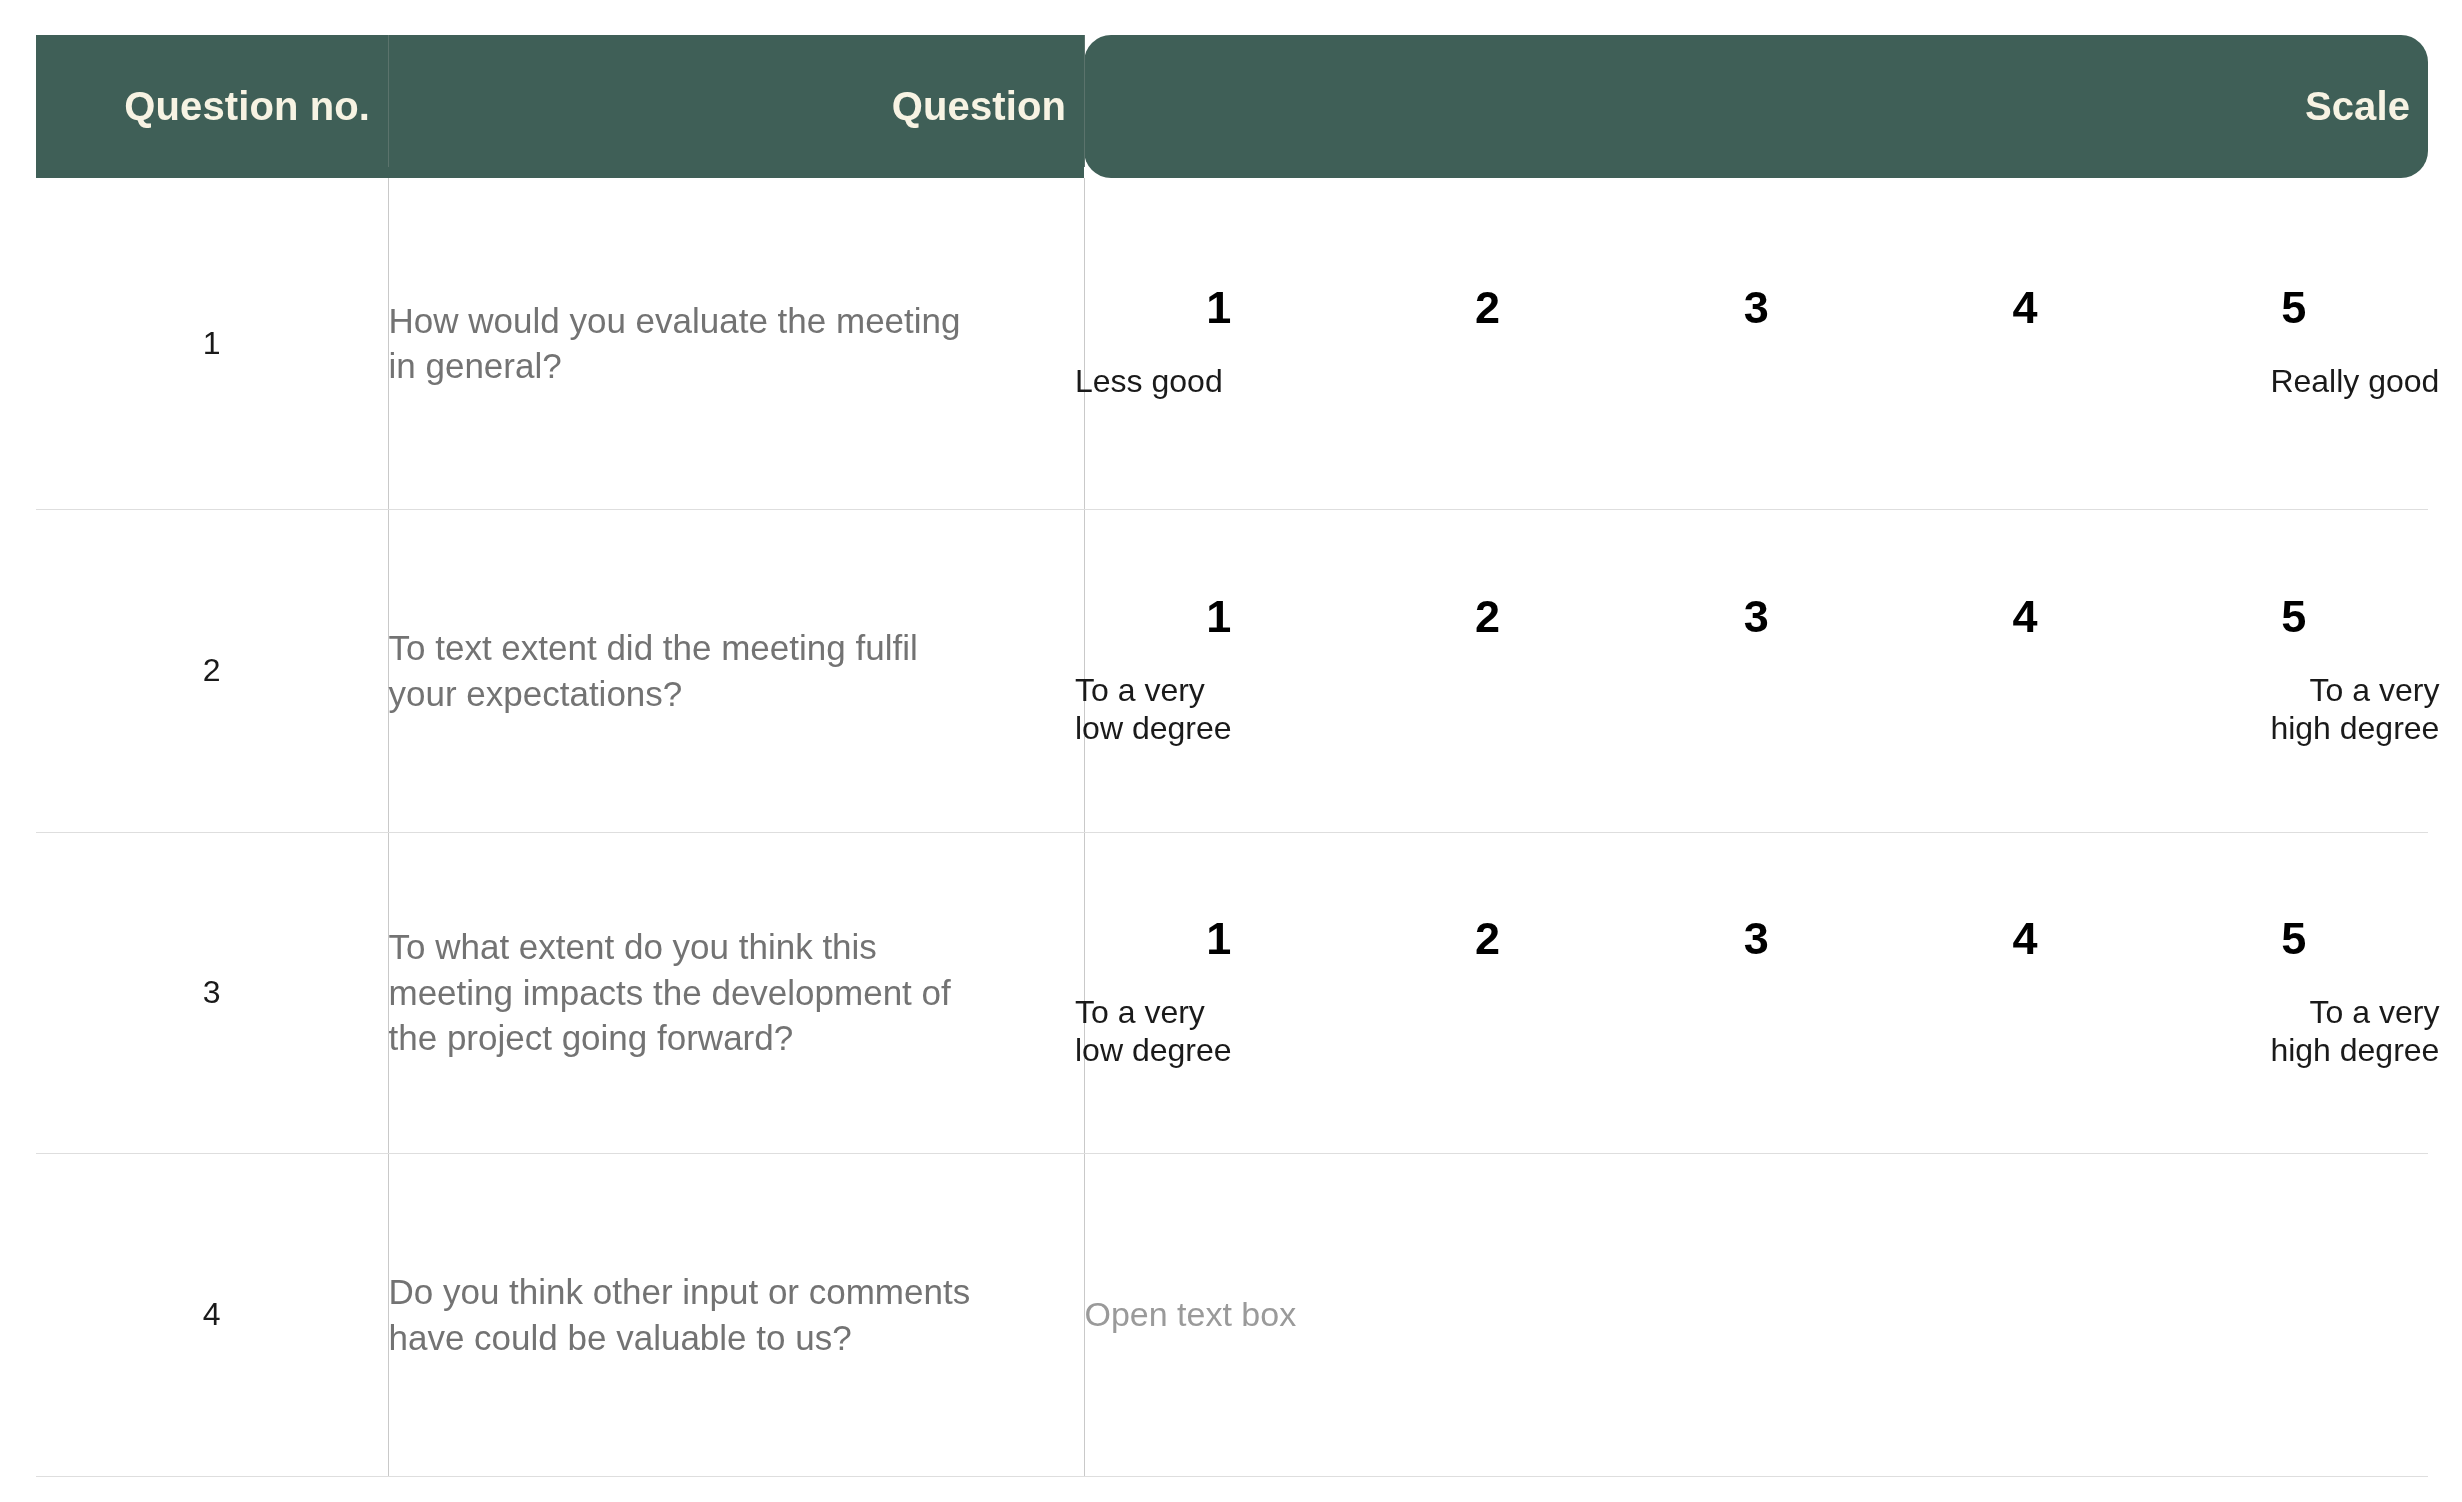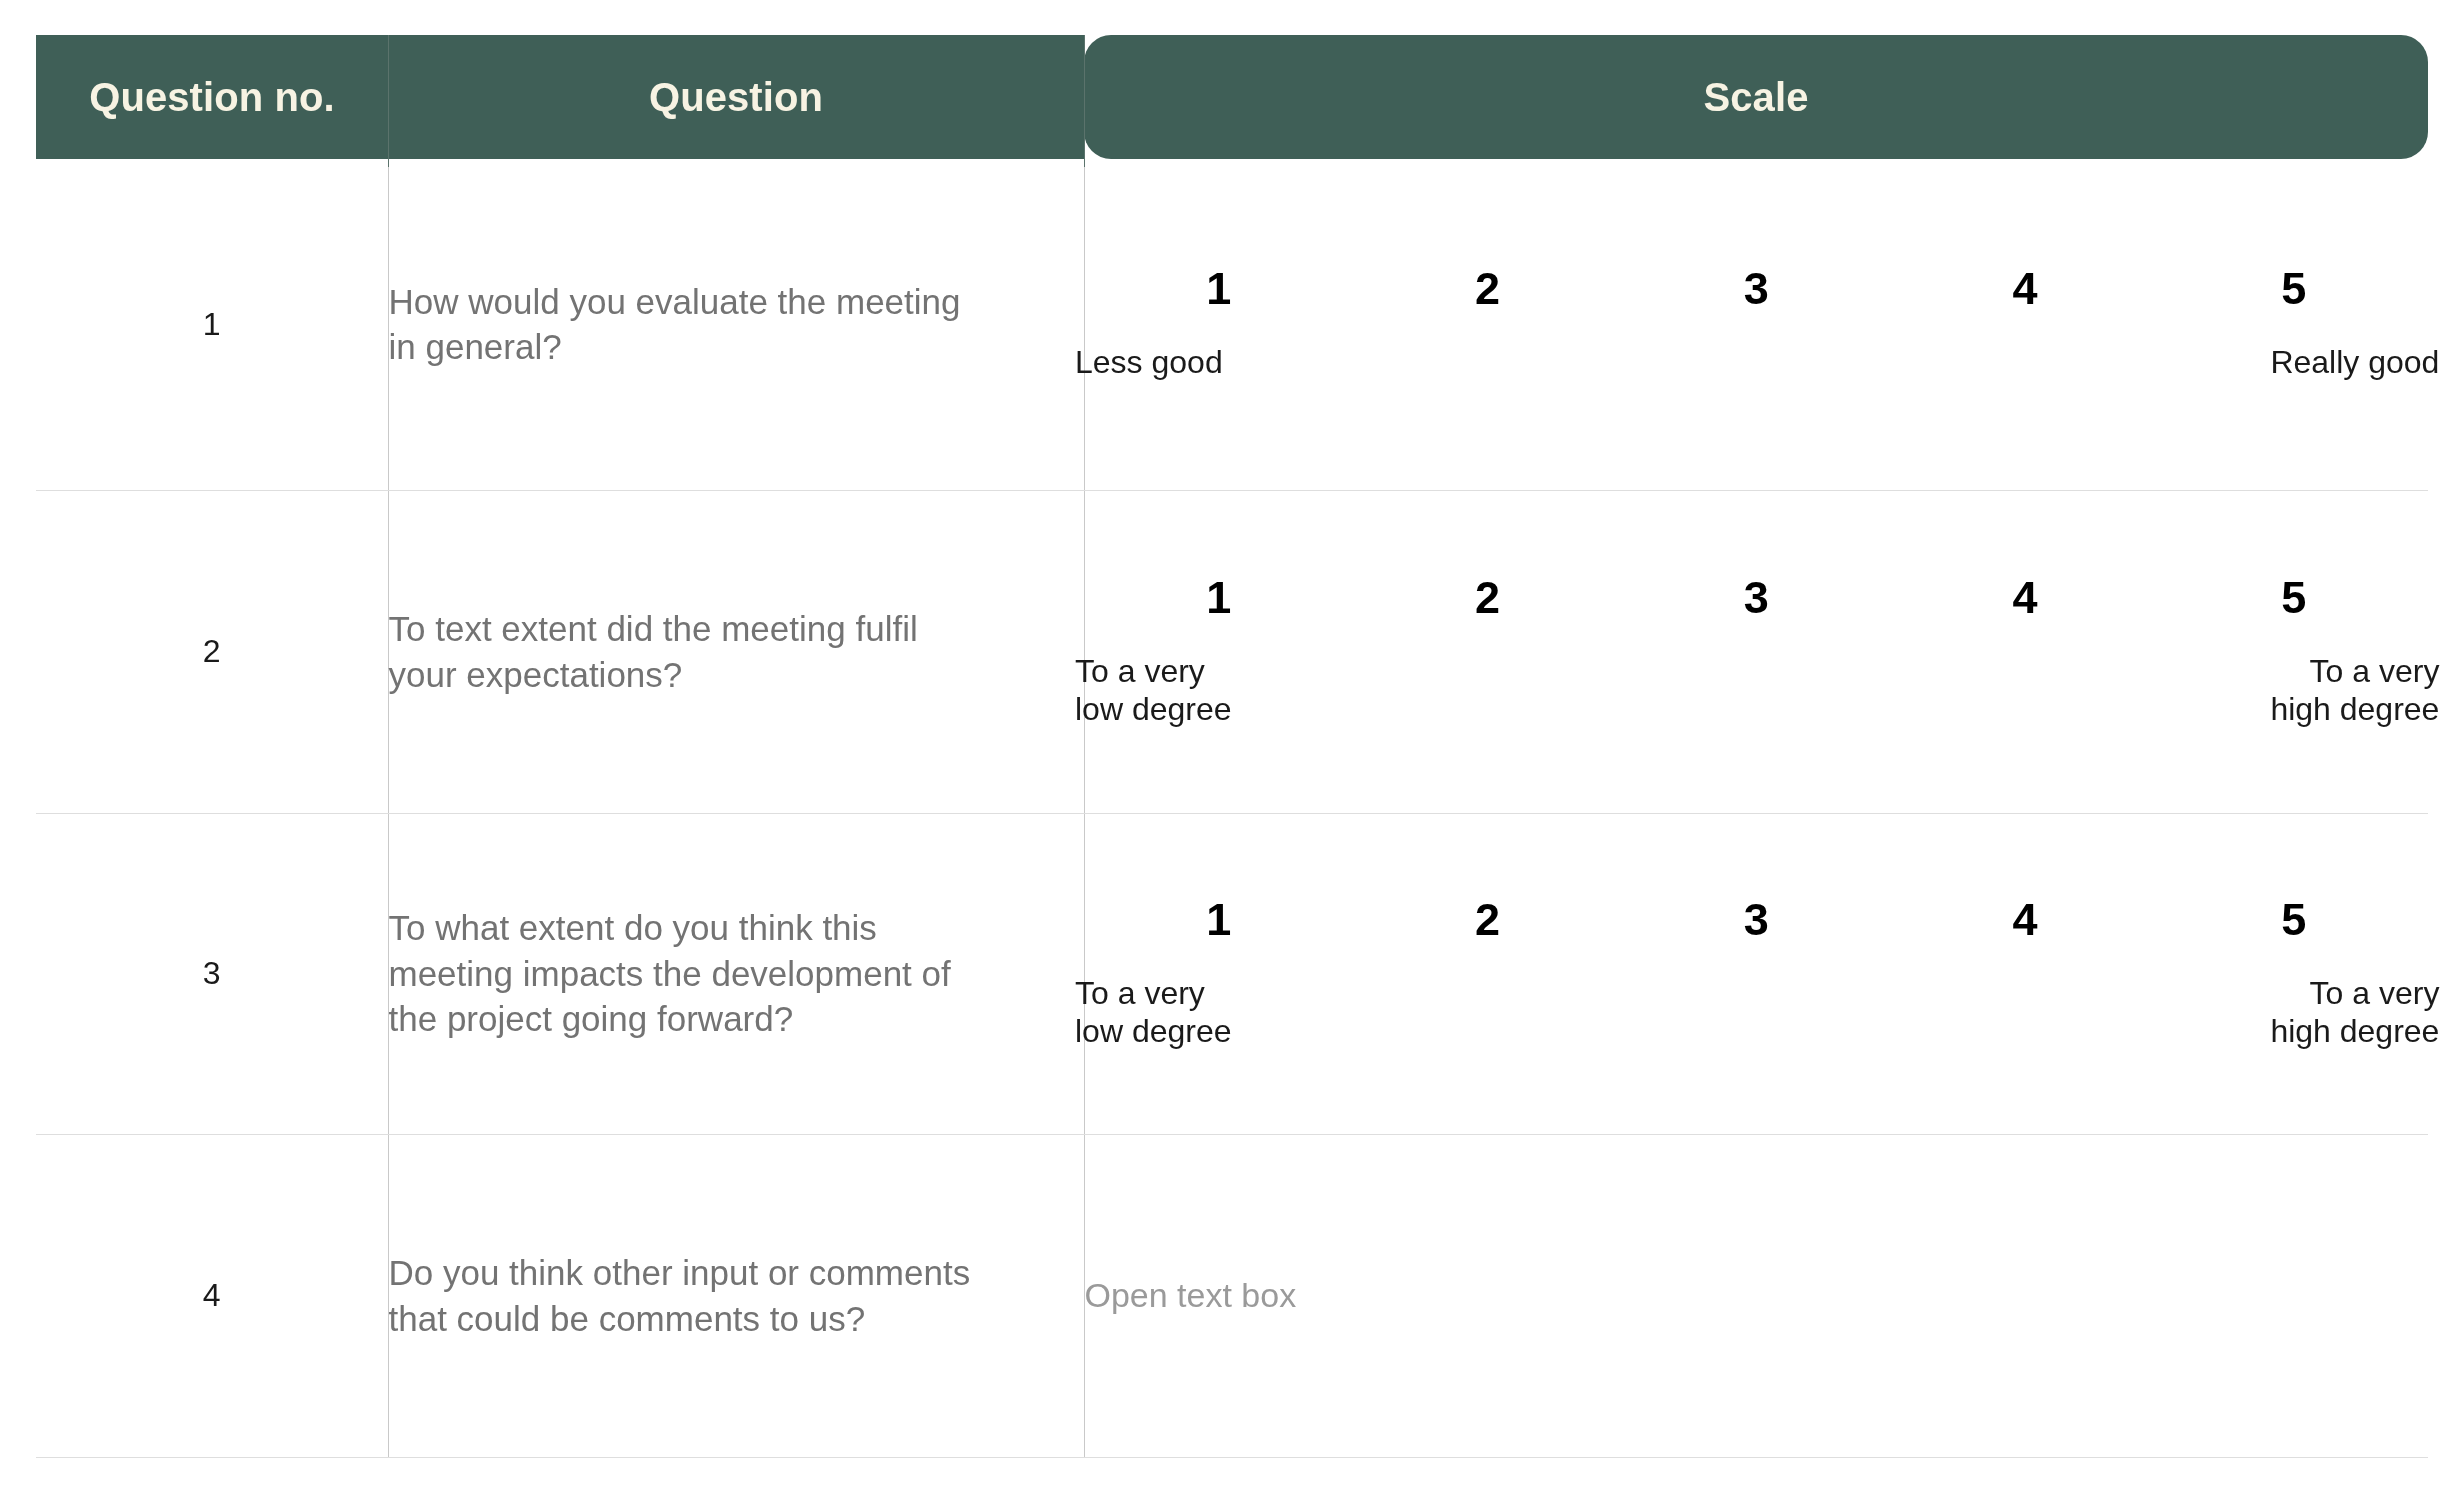--- a/index.html
+++ b/index.html
@@ -33,23 +33,23 @@
     table-layout: fixed;
   }
 
   
   .survey-table thead th {
     background: #3f5f57;
     color: #f7f3e3;
     font-size: 40px;
     font-weight: 700;
     letter-spacing: 0.1px;
-    height: 124px;
+    height: 143px;
     padding: 0 18px;
-    text-align: center;
+    text-align: right;
     vertical-align: middle;
     border: none;
   }
   .survey-table thead th.col-qno   { width: 352px; }
   .survey-table thead th.col-q     { width: 696px; }
   .survey-table thead th.col-scale { width: 1344px; border-radius: 27px; }
 
   .hdr-divider-a, .hdr-divider-b {
     position: absolute;
     top: 35px;
@@ -296,21 +296,21 @@
                   </div>
                 </div>
               </div>
             </div>
           </td>
         </tr>
         <tr class="row-4">
           <td class="cell-qno">4</td>
           <td class="cell-question">
             <span class="qline">Do you think other input or comments</span>
-            <span class="qline">that could be comments to us?</span>
+            <span class="qline">have could be valuable to us?</span>
           </td>
           <td class="cell-scale">
             <div class="scale-wrap">
               <div class="open-textbox">Open text box</div>
             </div>
           </td>
         </tr>
       </tbody>
   </table>
 

